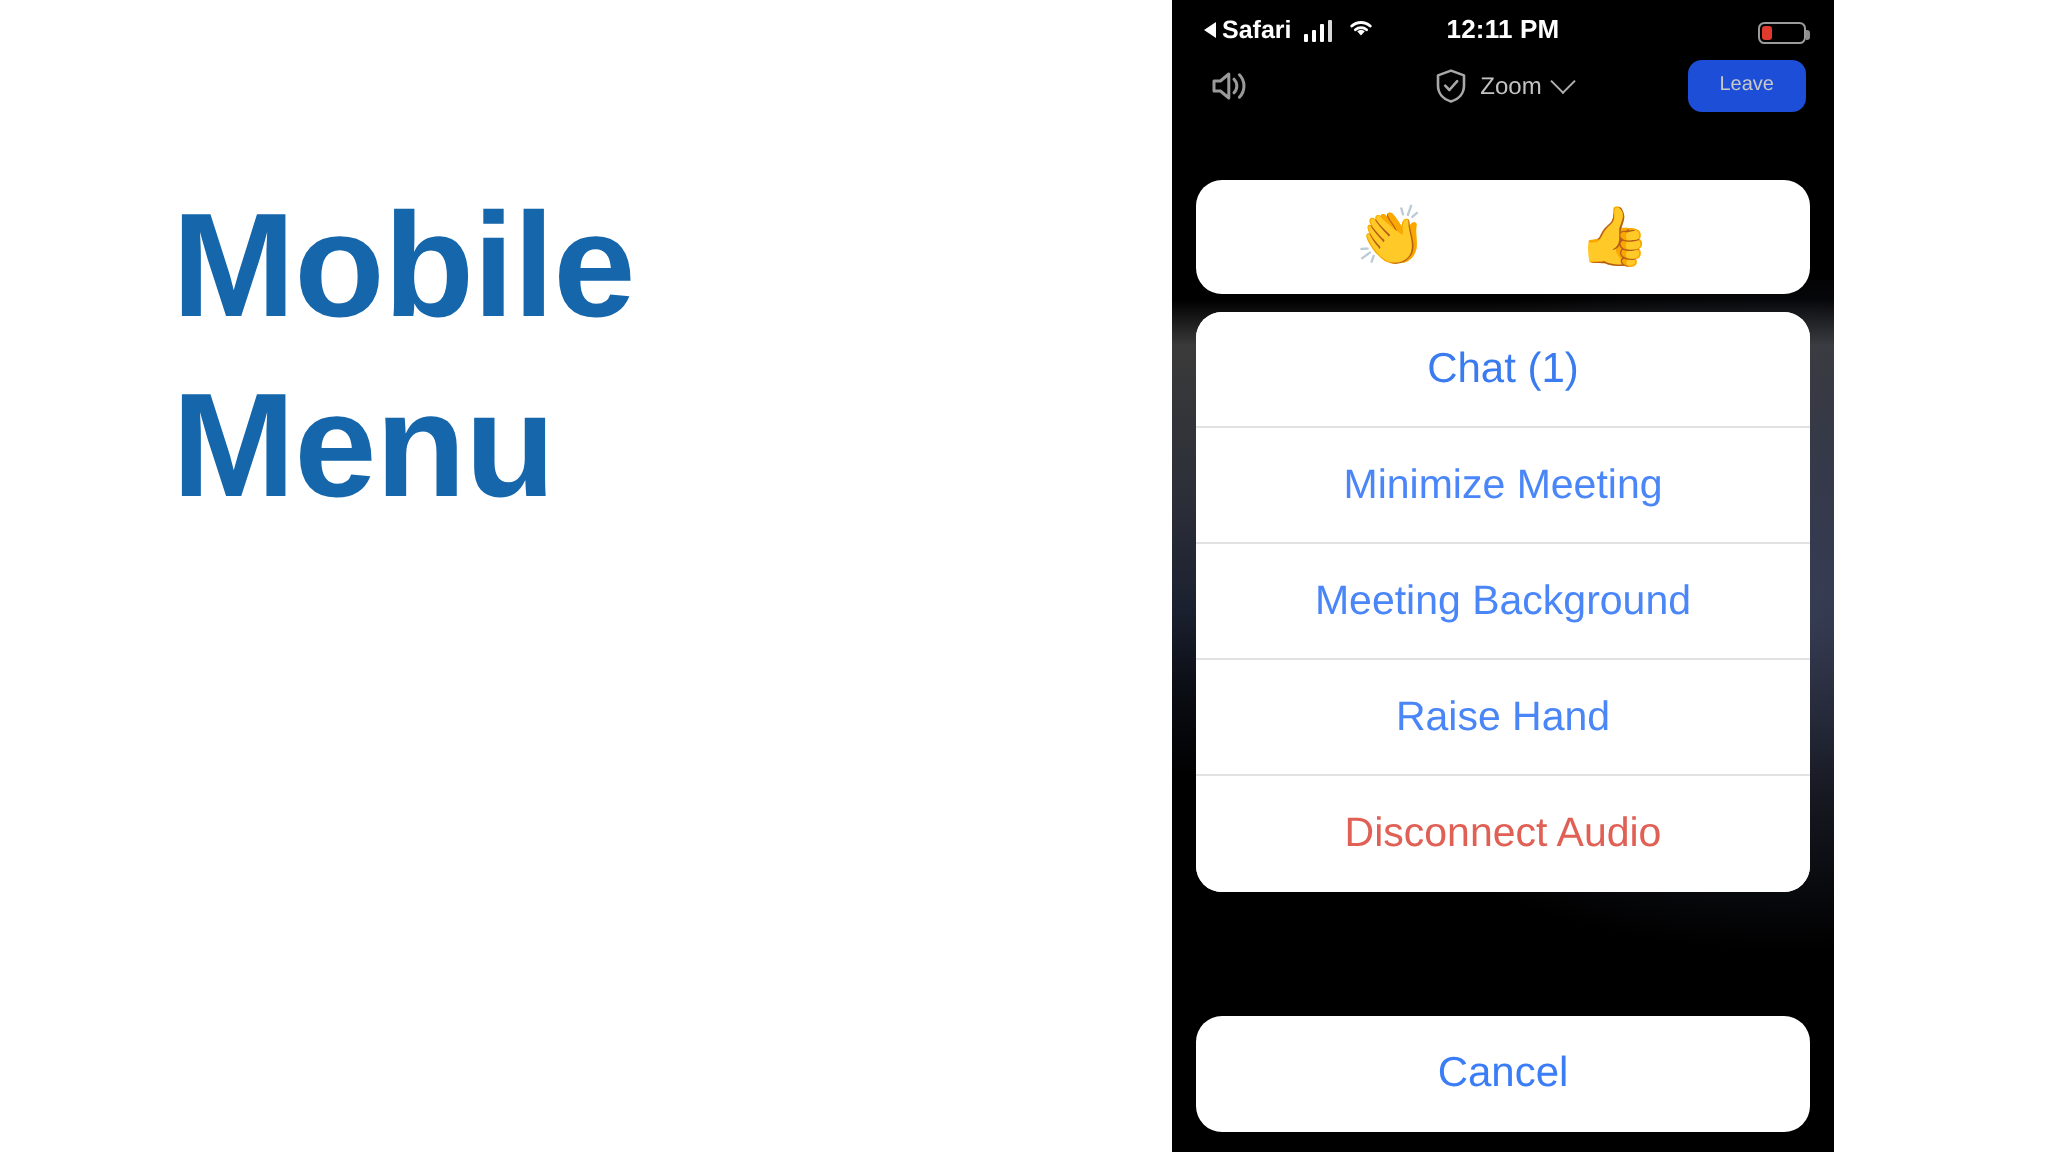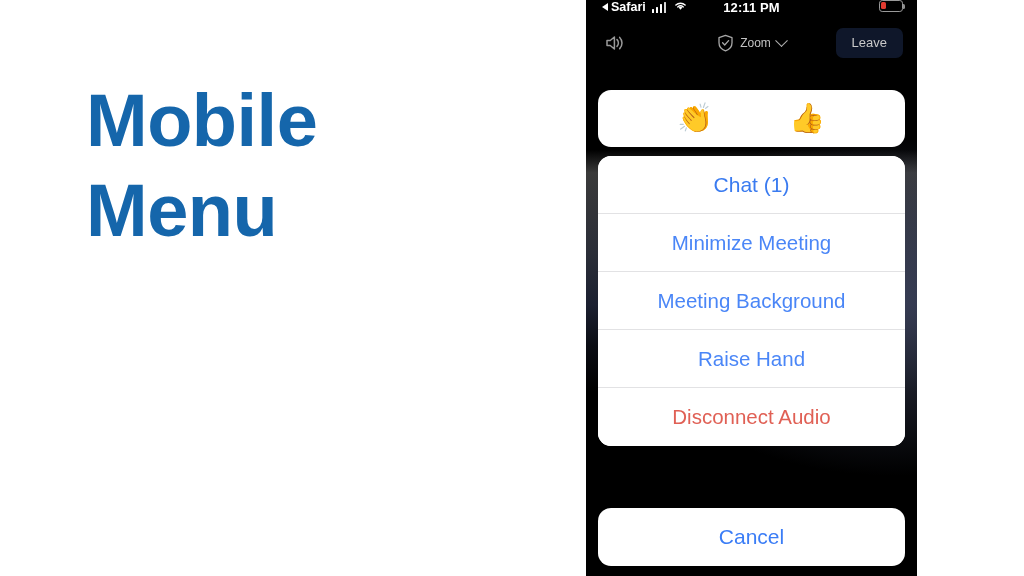--- a/index.html
+++ b/index.html
@@ -13,21 +13,21 @@
   body {
     background: #ffffff;
     font-family: "Liberation Sans", sans-serif;
     position: relative;
   }
 
   
   #slide-title {
     position: absolute;
     left: 86px;
-    top: 76px;
+    top: 88px;
     width: 440px;
     font-size: 74px;
     line-height: 1.22;
     font-weight: bold;
     color: #1566ab;
     letter-spacing: -0.5px;
     white-space: pre-line;
   }
 
   
@@ -57,21 +57,21 @@
     background: radial-gradient(ellipse at 92% 45%, rgba(60,66,90,0.85) 0%, rgba(10,12,20,0.0) 62%);
   }
 
   
   #status-bar {
     position: absolute;
     left: 0; top: 0;
     width: 100%;
     height: 22px;
     display: flex;
-    align-items: flex-start;
+    align-items: flex-end;
     color: #ffffff;
     font-size: 12.5px;
     font-weight: bold;
     z-index: 6;
   }
   #status-left {
     display: flex;
     align-items: center;
     gap: 3px;
     margin-left: 16px;
@@ -155,23 +155,23 @@
   #meeting-name { color: #c2c2c2; font-size: 12px; }
   .chev-down {
     width: 9px; height: 9px;
     border-right: 1.8px solid #b0b0b0;
     border-bottom: 1.8px solid #b0b0b0;
     transform: rotate(45deg) translate(-2px,-2px);
   }
   #leave-button {
     margin-left: auto;
     margin-right: 14px;
-    background: #0f172a;
+    background: #1d4ed8;
     color: #c9c9c9;
-    font-size: 13px;
+    font-size: 10px;
     padding: 7px 16px 8px;
     border-radius: 7px;
     border: none;
     font-family: inherit;
     z-index: 7;
   }
 
   
   #reaction-bar {
     position: absolute;

